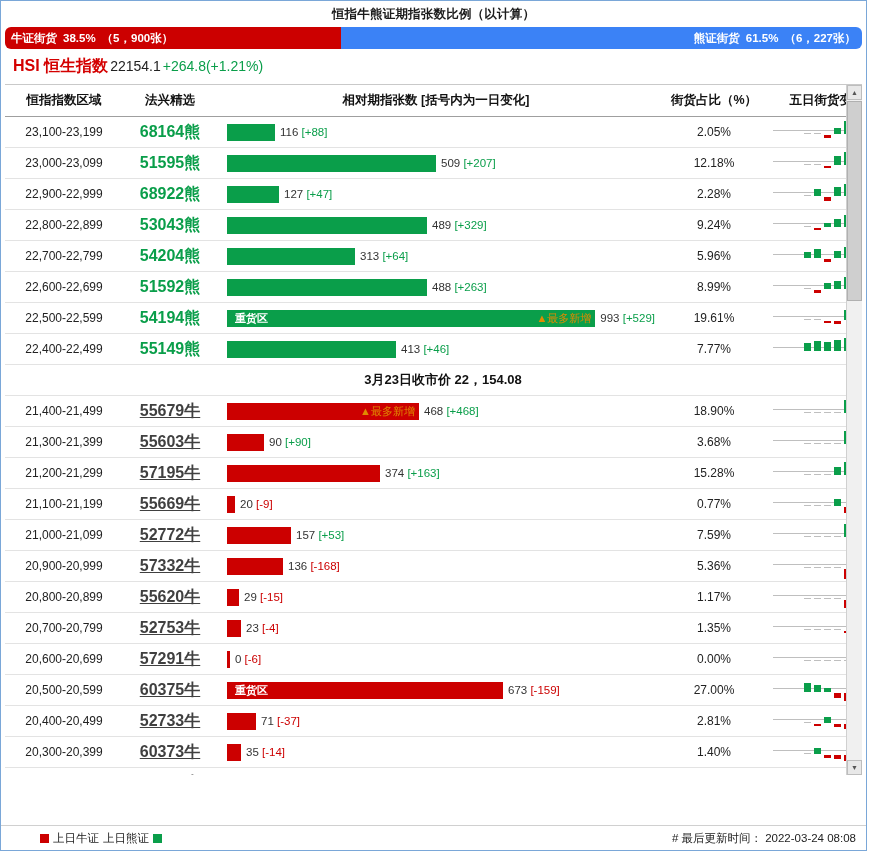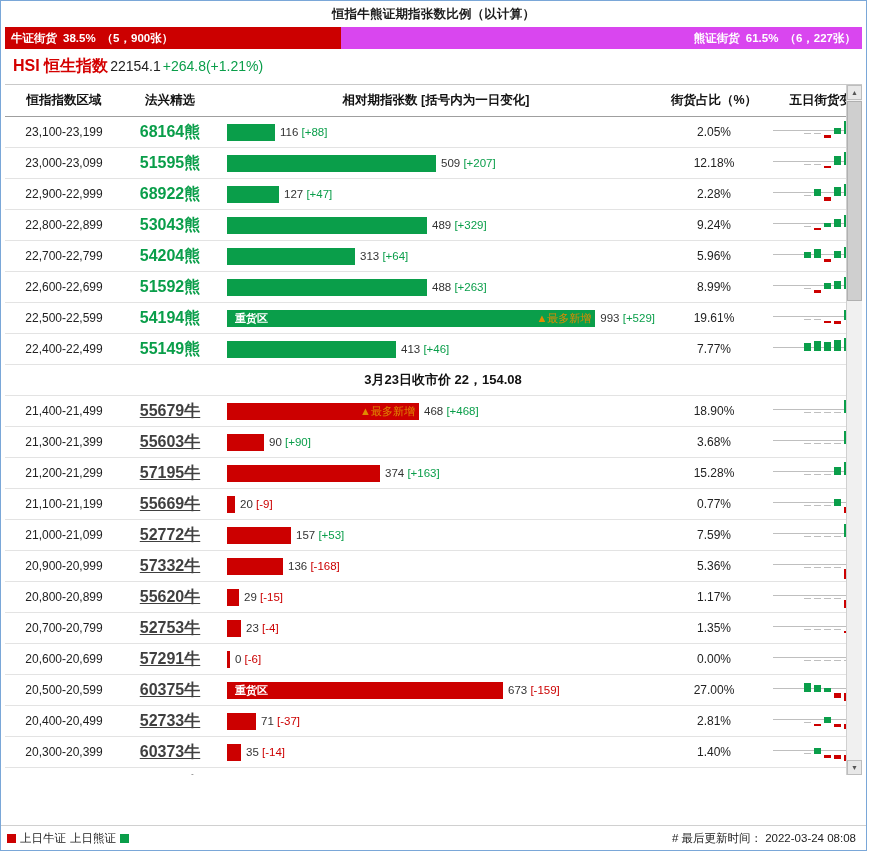--- a/index.html
+++ b/index.html
@@ -28,32 +28,33 @@
     padding:5px 0 4px;
     letter-spacing:.2px;
   }
 
   
   .ratio-bar{
     display:flex;
     height:22px;
     margin:0 4px;
     overflow:hidden;
+    border-radius:6px;
   }
   .ratio-left{
     background:#cc0000;
     color:#fff;
     font-weight:bold;
     font-size:11.5px;
     display:flex;align-items:center;
     padding-left:6px;
     white-space:nowrap;
   }
   .ratio-right{
-    background:#d946ef;
+    background:#3b82f6;
     color:#fff;
     font-weight:bold;
     font-size:11.5px;
     display:flex;align-items:center;justify-content:flex-end;
     padding-right:6px;
     white-space:nowrap;
     flex:1;
   }
   .ratio-left span.pct, .ratio-right span.pct{font-weight:bold;}
 
@@ -189,21 +190,21 @@
 
   
   .footer{
     position:absolute;bottom:0;left:0;right:0;height:24px;
     display:flex;align-items:center;justify-content:space-between;
     padding:0 10px 0 6px;
     border-top:1px solid #d0d0d0;
     background:#fff;
     font-size:11.5px;
   }
-  .legend{display:flex;align-items:center;gap:4px;}
+  .legend{display:flex;align-items:center;gap:4px;margin-left:33px;}
   .sw{width:9px;height:9px;display:inline-block;}
   .sw.red{background:#cc0000;}
   .sw.green{background:#0a9e4a;}
   .legend-text{color:#222;}
   .update-text{color:#222;}
 </style>
 </head>
 <body>
 
 <div id="app">

